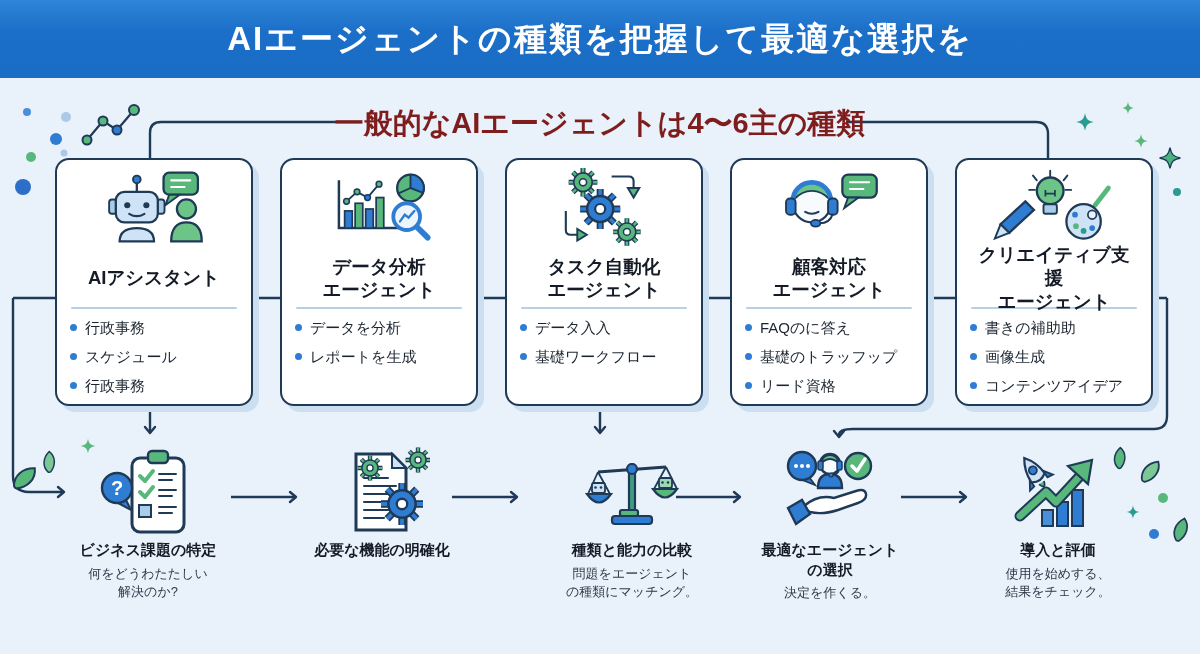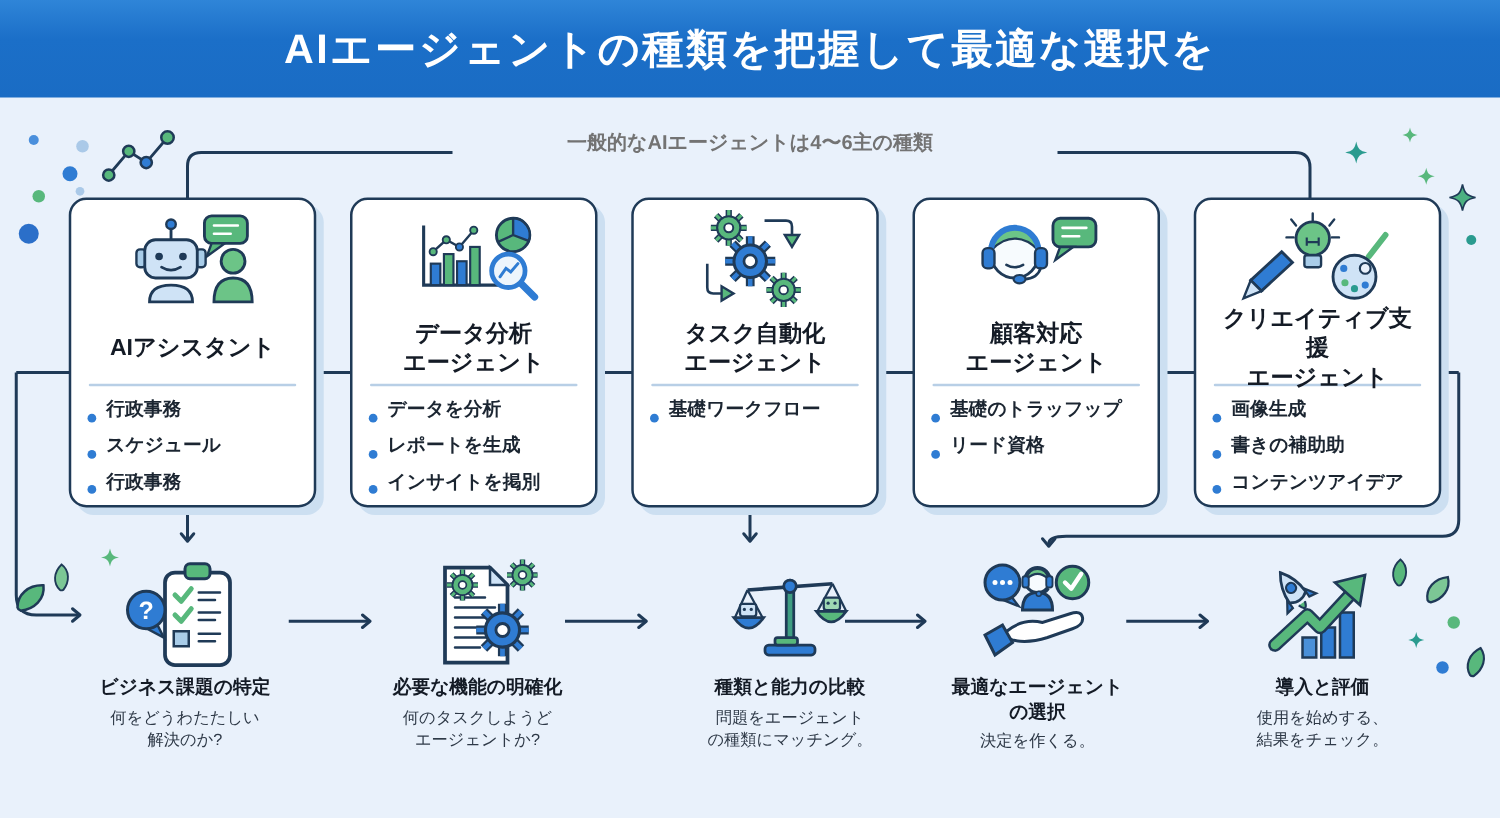--- a/index.html
+++ b/index.html
@@ -10,40 +10,40 @@
   }
   .stage{position:relative;width:1200px;height:633px;}
   .banner{
     position:absolute;top:0;left:0;width:1200px;height:78px;
     background:linear-gradient(180deg,#2f85d8 0%,#1b6fc8 40%,#1a6cc4 100%);
     display:flex;align-items:center;justify-content:center;
   }
   .banner h1{margin:0;color:#ffffff;font-size:33px;font-weight:800;letter-spacing:2px;}
   .subtitle{
     position:absolute;top:104px;left:0;width:100%;text-align:center;
-    font-size:16px;font-weight:800;color:#737373;
+    font-size:29px;font-weight:800;color:#7f1d1d;
   }
   .overlay{position:absolute;top:0;left:0;width:1200px;height:654px;}
   .card{
     position:absolute;top:158px;width:198px;height:248px;box-sizing:border-box;
     background:#ffffff;border:2.5px solid #1f3a57;border-radius:14px;
     box-shadow:6px 6px 0 #ccdff1;
     padding:6px 13px 0;
   }
   .c1{left:55px}.c2{left:280px}.c3{left:505px}.c4{left:730px}.c5{left:955px}
   .card-icon{height:86px;display:flex;align-items:center;justify-content:center;}
   .card-title{
     height:52px;display:flex;align-items:center;justify-content:center;text-align:center;
     font-size:18.5px;font-weight:800;color:#141b26;line-height:1.25;
   }
   .divider{height:2px;background:#b8cfe6;margin:3px 1px 10px;border-radius:1px;}
   .bullets{list-style:none;margin:0;padding:0;}
   .bullets li{
-    display:flex;align-items:flex-end;gap:8px;
-    font-size:15px;font-weight:700;color:#1b2531;margin-bottom:10px;line-height:1.25;
+    display:flex;align-items:flex-start;gap:8px;
+    font-size:15px;font-weight:400;color:#1b2531;margin-bottom:10px;line-height:1.25;
   }
   .dot{flex:0 0 auto;width:7px;height:7px;border-radius:50%;background:#2f7cd3;margin-top:5px;}
   .step{position:absolute;top:436px;width:224px;text-align:center;}
   .s1{left:36px}.s2{left:270px}.s3{left:520px}.s4{left:718px}.s5{left:946px}
   .step-icon{height:104px;display:flex;align-items:flex-end;justify-content:center;}
   .step-title{margin-top:0;font-size:15px;font-weight:800;color:#141b26;line-height:1.3;}
   .step-sub{margin-top:5px;font-size:13px;font-weight:500;color:#2e3947;line-height:1.42;}
 </style>
 </head>
 <body>
@@ -173,24 +173,20 @@
     <div class="divider"></div>
     <ul class="bullets">
       <li>
           <span class="dot"></span>
           <span>データを分析</span>
         </li>
       <li>
           <span class="dot"></span>
           <span>レポートを生成</span>
         </li>
-      <li>
-          <span class="dot"></span>
-          <span>インサイトを掲別</span>
-        </li>
     </ul>
   </div>
 
   <div class="card c3">
     <div class="card-icon">
       <svg width="134" height="84" viewBox="0 0 140 88">
         <path d="M78,10 H96 Q101,10 101,15 V22" fill="none" stroke="#1f3a57" stroke-width="2.2"></path>
         <polygon points="95,22 107,22 101,32" fill="#58b87c" stroke="#1f3a57" stroke-width="2"></polygon>
         <path d="M30,46 V66 Q30,71 35,71 H42" fill="none" stroke="#1f3a57" stroke-width="2.2"></path>
         <polygon points="42,65 42,77 52,71" fill="#58b87c" stroke="#1f3a57" stroke-width="2"></polygon>
@@ -210,20 +206,24 @@
           <use href="#teeth" stroke="#1f3a57" stroke-width="7"></use>
             <use href="#teeth" stroke="#58b87c" stroke-width="3.6"></use>
           <circle r="13" fill="#58b87c" stroke="#1f3a57" stroke-width="2.4"></circle>
             <circle r="5" fill="#ffffff" stroke="#1f3a57" stroke-width="2.2"></circle>
         </g>
       </svg>
     </div>
     <div class="card-title">タスク自動化<br>エージェント</div>
     <div class="divider"></div>
     <ul class="bullets">
+      <li>
+          <span class="dot"></span>
+          <span>データ入入</span>
+        </li>
       <li>
           <span class="dot"></span>
           <span>基礎ワークフロー</span>
         </li>
     </ul>
   </div>
 
   <div class="card c4">
     <div class="card-icon">
       <svg width="134" height="84" viewBox="0 0 140 88">
@@ -236,20 +236,24 @@
         <path d="M32,36 A20,20 0 0 1 72,36" fill="none" stroke="#2f7cd3" stroke-width="5"></path>
         <rect x="25" y="33" width="10" height="17" rx="4" fill="#2f7cd3" stroke="#1f3a57" stroke-width="2"></rect>
         <rect x="69" y="33" width="10" height="17" rx="4" fill="#2f7cd3" stroke="#1f3a57" stroke-width="2"></rect>
         <path d="M74,49 Q71,59 60,59" fill="none" stroke="#1f3a57" stroke-width="2.2"></path>
         <ellipse cx="56" cy="59" rx="5" ry="3.5" fill="#2f7cd3" stroke="#1f3a57" stroke-width="1.8"></ellipse>
       </svg>
     </div>
     <div class="card-title">顧客対応<br>エージェント</div>
     <div class="divider"></div>
     <ul class="bullets">
+      <li>
+          <span class="dot"></span>
+          <span>FAQのに答え</span>
+        </li>
       <li>
           <span class="dot"></span>
           <span>基礎のトラッフップ</span>
         </li>
       <li>
           <span class="dot"></span>
           <span>リード資格</span>
         </li>
     </ul>
   </div>
@@ -270,25 +274,25 @@
           <circle cx="93" cy="62" r="3" fill="#58b87c"></circle>
         <circle cx="101" cy="67" r="3" fill="#2a9b8f"></circle>
           <circle cx="110" cy="64" r="3" fill="#2f7cd3"></circle>
       </svg>
     </div>
     <div class="card-title">クリエイティブ支援<br>エージェント</div>
     <div class="divider"></div>
     <ul class="bullets">
       <li>
           <span class="dot"></span>
+          <span>書きの補助助</span>
+        </li>
+      <li>
+          <span class="dot"></span>
           <span>画像生成</span>
-        </li>
-      <li>
-          <span class="dot"></span>
-          <span>書きの補助助</span>
         </li>
       <li>
           <span class="dot"></span>
           <span>コンテンツアイデア</span>
         </li>
     </ul>
   </div>
 
   <div class="step s1">
     <div class="step-icon">
@@ -330,21 +334,20 @@
         </g>
         <g transform="translate(68,60) scale(1.05)">
           <use href="#teeth" stroke="#1f3a57" stroke-width="7"></use>
             <use href="#teeth" stroke="#2f7cd3" stroke-width="3.6"></use>
           <circle r="13" fill="#2f7cd3" stroke="#1f3a57" stroke-width="2.4"></circle>
             <circle r="5" fill="#ffffff" stroke="#1f3a57" stroke-width="2.2"></circle>
         </g>
       </svg>
     </div>
     <div class="step-title">必要な機能の明確化</div>
-    <div class="step-sub">何のタスクしようど<br>エージェントか?</div>
   </div>
 
   <div class="step s3">
     <div class="step-icon">
       <svg width="96" height="96" viewBox="0 0 96 96">
         <rect x="45" y="20" width="6" height="52" rx="3" fill="#3f9e82" stroke="#1f3a57" stroke-width="2.2"></rect>
         <line x1="14" y1="28" x2="82" y2="23" stroke="#1f3a57" stroke-width="3"></line>
         <circle cx="48" cy="25" r="5" fill="#2f7cd3" stroke="#1f3a57" stroke-width="2.2"></circle>
         <path d="M14,28 L4,50 M14,28 L26,50" stroke="#1f3a57" stroke-width="1.8" fill="none"></path>
         <rect x="8" y="39" width="13" height="10" rx="2" fill="#cfe3f6" stroke="#1f3a57" stroke-width="1.8"></rect>

